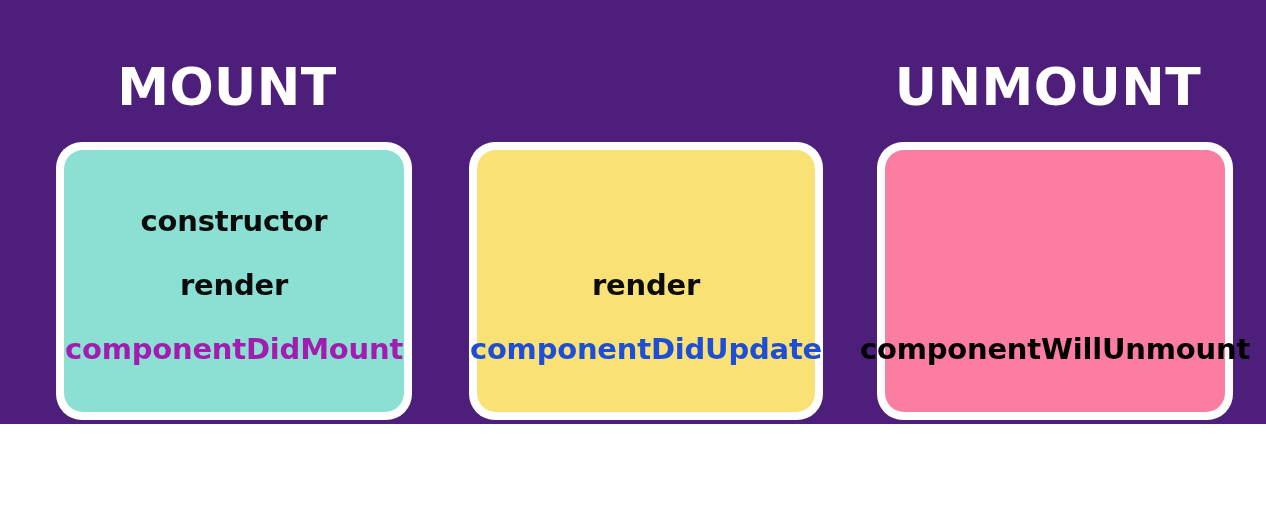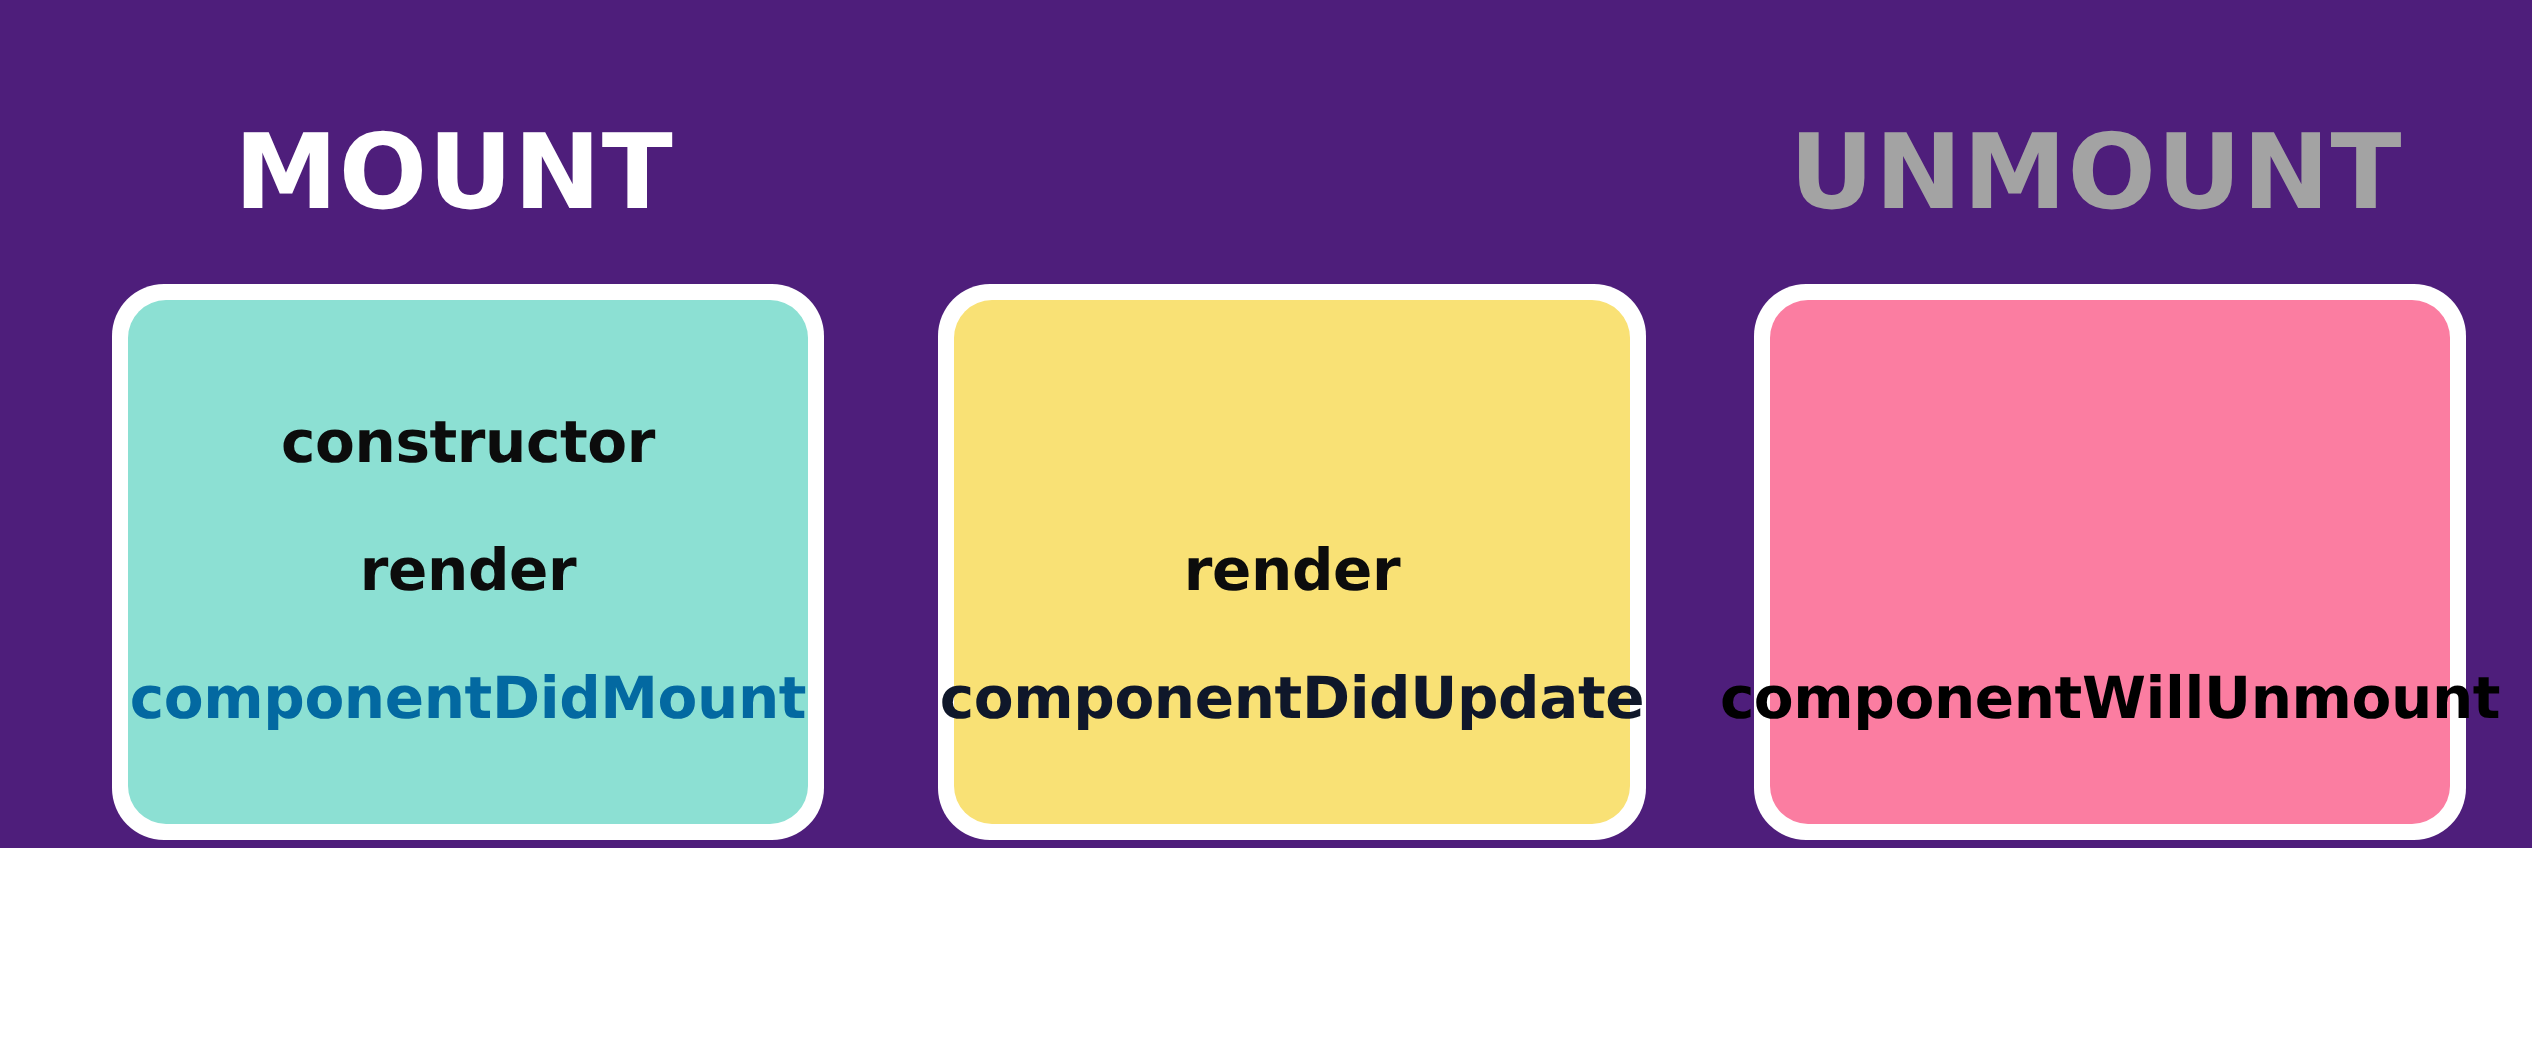--- a/index.html
+++ b/index.html
@@ -96,39 +96,39 @@
 
 <div id="stage" style="background: rgb(78, 30, 123);">
 
   <div class="column col-mount">
     <div class="col-title" style="color: rgb(255, 255, 255);">MOUNT</div>
     <div class="card-frame card-teal" style="background: rgb(255, 255, 255);">
       <div class="card-body" style="background: rgb(140, 224, 211);">
         <div class="lifecycle-list">
           <div class="lifecycle-item" style="color: rgb(12, 12, 12);">constructor</div>
           <div class="lifecycle-item" style="color: rgb(12, 12, 12);">render</div>
-          <div class="lifecycle-item" style="color: #0369a1; text-align: right;">componentDidMount</div>
+          <div class="lifecycle-item" style="color: #a21caf; text-align: right;">componentDidMount</div>
         </div>
       </div>
     </div>
   </div>
 
   <div class="column col-update">
     <div class="card-frame card-yellow" style="background: rgb(255, 255, 255);">
       <div class="card-body" style="background: rgb(249, 225, 117);">
         <div class="lifecycle-list">
           <div class="lifecycle-item" style="color: rgb(12, 12, 12);">render</div>
-          <div class="lifecycle-item" style="color: #0f172a;">componentDidUpdate</div>
+          <div class="lifecycle-item" style="color: #1d4ed8;">componentDidUpdate</div>
         </div>
       </div>
     </div>
   </div>
 
   <div class="column col-unmount">
-    <div class="col-title" style="color: #a3a3a3;">UNMOUNT</div>
+    <div class="col-title" style="color: #ffffff;">UNMOUNT</div>
     <div class="card-frame card-pink" style="background: rgb(255, 255, 255);">
       <div class="card-body" style="background: rgb(251, 125, 161);">
         <div class="lifecycle-list">
           <div class="lifecycle-item" style="color: #000000;">componentWillUnmount</div>
         </div>
       </div>
     </div>
   </div>
 
 </div>

